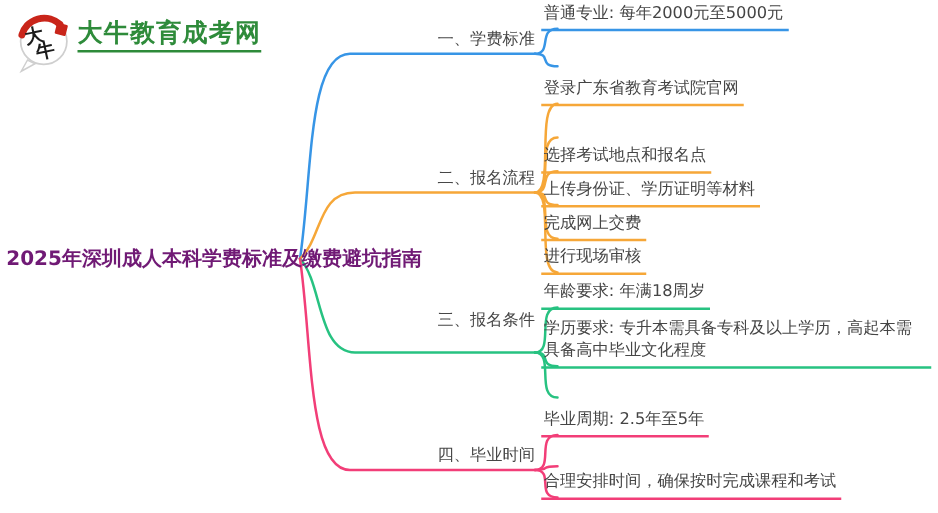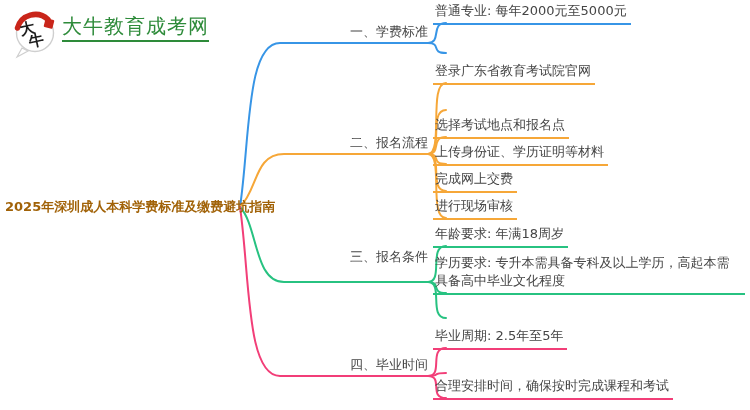--- a/index.html
+++ b/index.html
@@ -3,29 +3,29 @@
 <meta charset="utf-8">
 <style>
   html,body{margin:0;padding:0;background:#fff;}
   .stage{
     position:relative;width:750px;height:410px;background:#ffffff;
     overflow:hidden;font-family:"DejaVu Sans","Liberation Sans",sans-serif;
   }
   
   .logo{position:absolute;left:13px;top:11px;display:flex;align-items:flex-start;gap:3px;}
   .logo-text{display:flex;flex-direction:column;margin-top:3px;}
-  .site-name{font-size:20px;font-weight:normal;color:#2e8b3a;letter-spacing:1px;line-height:24px;}
+  .site-name{font-size:20px;font-weight:bold;color:#2e8b3a;letter-spacing:1px;line-height:24px;}
   .logo-divider{height:2px;background:#2e8b3a;margin:2px 0 1px 0;width:100%;}
   .site-url{font-size:13.5px;font-weight:bold;color:#2e8b3a;letter-spacing:.5px;line-height:16px;}
   
   svg.curves{position:absolute;left:0;top:0;pointer-events:none;}
   
   .root-title{
     position:absolute;left:5px;top:197px;white-space:nowrap;
-    font-size:13px;font-weight:600;color:#a16207;line-height:20px;
+    font-size:16px;font-weight:600;color:#701a75;line-height:20px;
   }
   .branch-label{
     position:absolute;left:258px;width:170px;text-align:right;
     font-size:13px;color:#474747;line-height:18px;white-space:nowrap;
   }
   .leaf{
     position:absolute;left:433px;font-size:13px;color:#454545;line-height:18px;
     white-space:nowrap;padding:0 4px 3px 2px;border-bottom:2px solid #000;
   }
   .leaf.wrap{white-space:normal;width:306px;}

